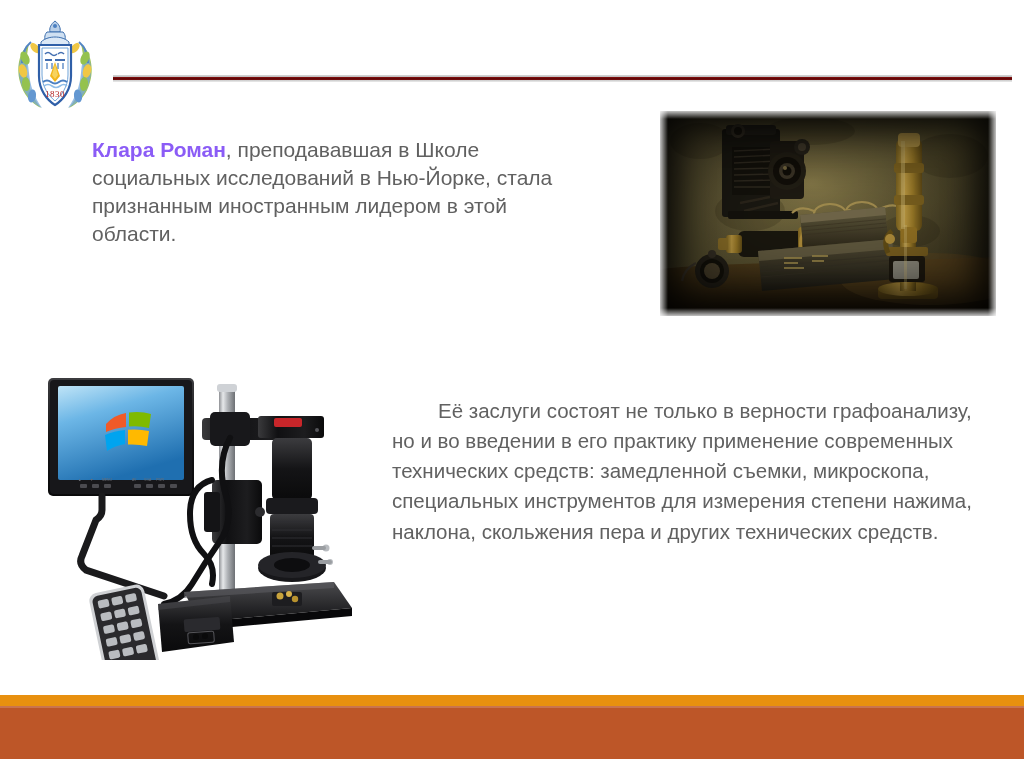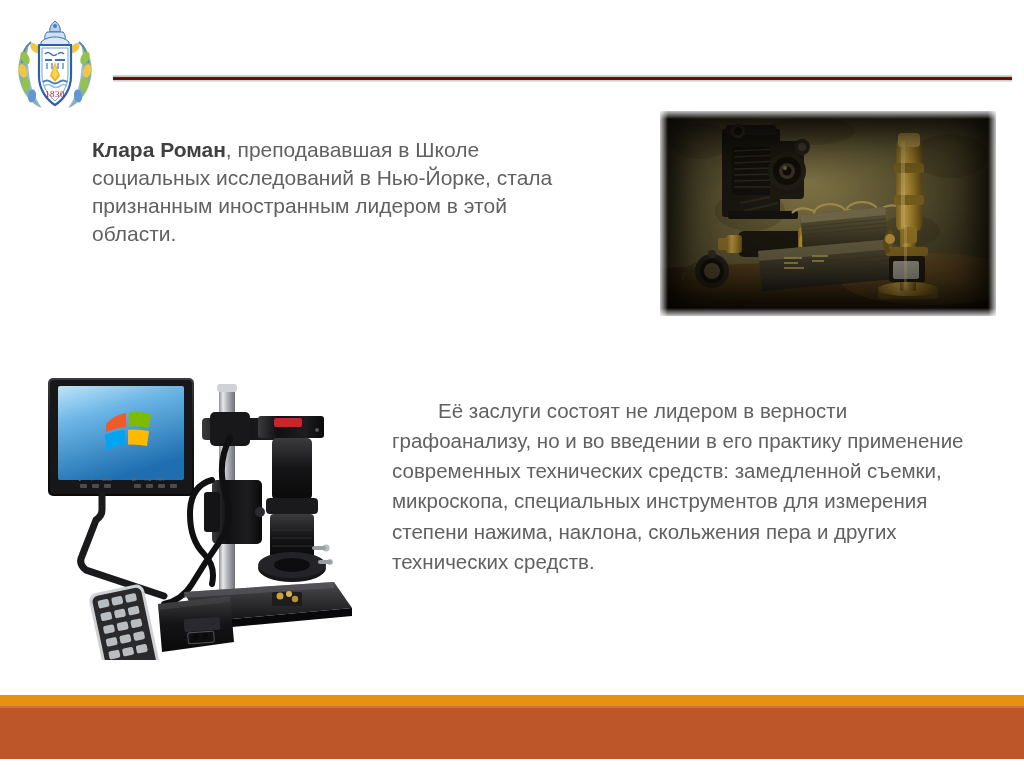--- a/index.html
+++ b/index.html
@@ -47,21 +47,21 @@
     position:absolute;
     color:#616161;
     line-height:1.33;
     white-space:pre-line;
   }
   .para-top {
     left:92px; top:136px;
     width:500px;
     font-size:21px;
   }
-  .para-top .lead { font-weight:bold; color:#404040; }
+  .para-top .lead { font-weight:bold; color:#8b5cf6; }
   .para-bottom {
     left:392px; top:396px;
     width:600px;
     font-size:20.5px;
     line-height:1.47;
     text-indent:46px;
   }
 
   
   .photo-vintage {
@@ -335,21 +335,21 @@
         <rect x="241" y="30" width="4" height="88" fill="#efd78b" opacity="0.45"></rect>
         <rect x="244" y="114" width="3" height="64" fill="#efd78b" opacity="0.35"></rect>
       </g>
 
       <rect x="0" y="0" width="336" height="205" fill="#3c2f12" opacity="0.14"></rect>
     </svg>
     <div class="vig"></div>
     <div class="edge-fade"></div>
   </div>
 
-  <div class="para para-bottom">Её заслуги состоят не лидером в верности графоанализу, но и во введении в его практику применение современных технических средств: замедленной съемки, микроскопа, специальных инструментов для измерения степени нажима, наклона, скольжения пера  и других технических средств.</div>
+  <div class="para para-bottom">Её заслуги состоят не только в верности графоанализу, но и во введении в его практику применение современных технических средств: замедленной съемки, микроскопа, специальных инструментов для измерения степени нажима, наклона, скольжения пера  и других технических средств.</div>
 
   <div class="photo-scope">
     <svg viewBox="0 0 330 300">
       <defs>
         <linearGradient id="scr" x1="0" y1="0" x2="0.4" y2="1">
           <stop offset="0%" stop-color="#bfe4f7"></stop>
           <stop offset="35%" stop-color="#6cb6e6"></stop>
           <stop offset="100%" stop-color="#1f6fb0"></stop>
         </linearGradient>
         <linearGradient id="blk" x1="0" y1="0" x2="1" y2="0">

